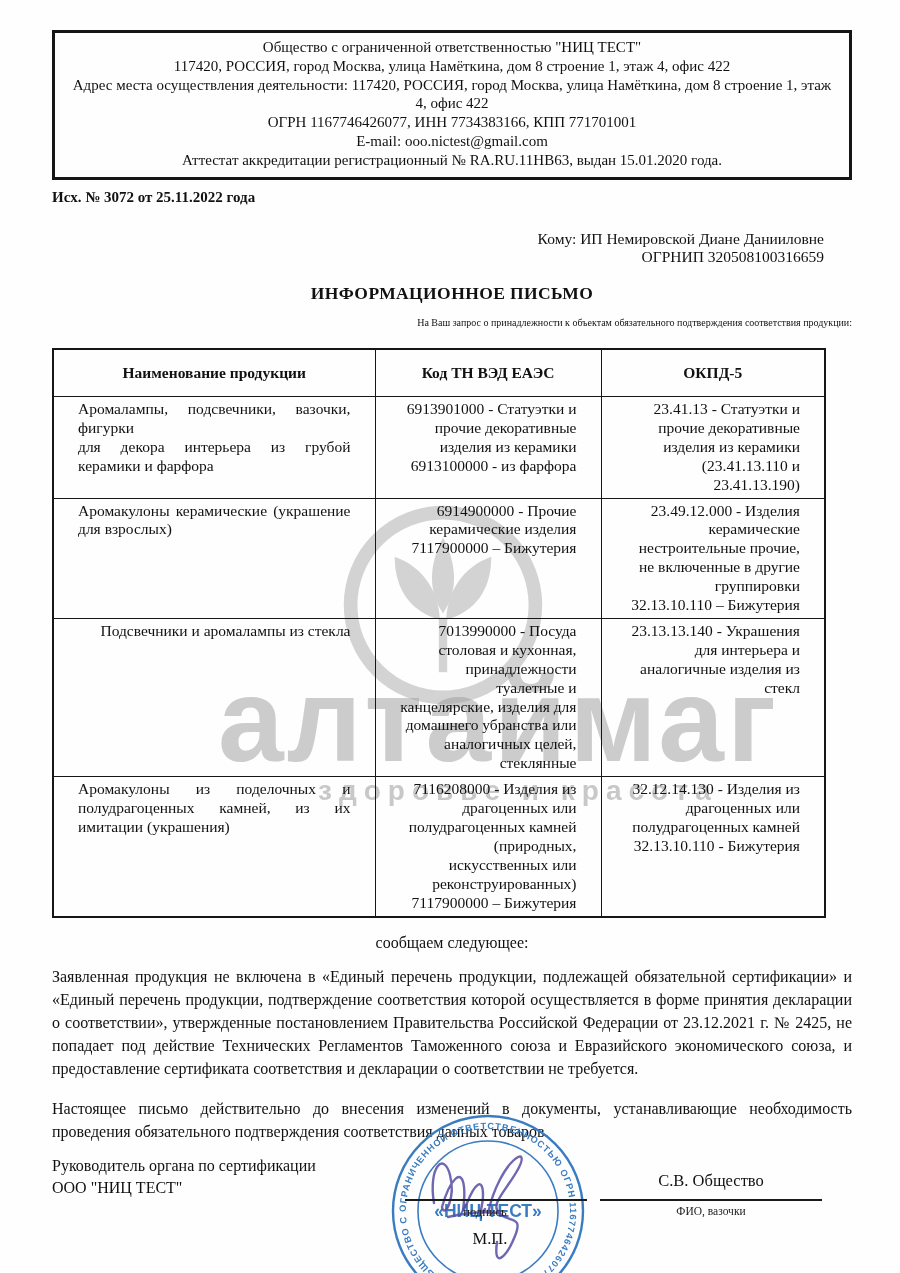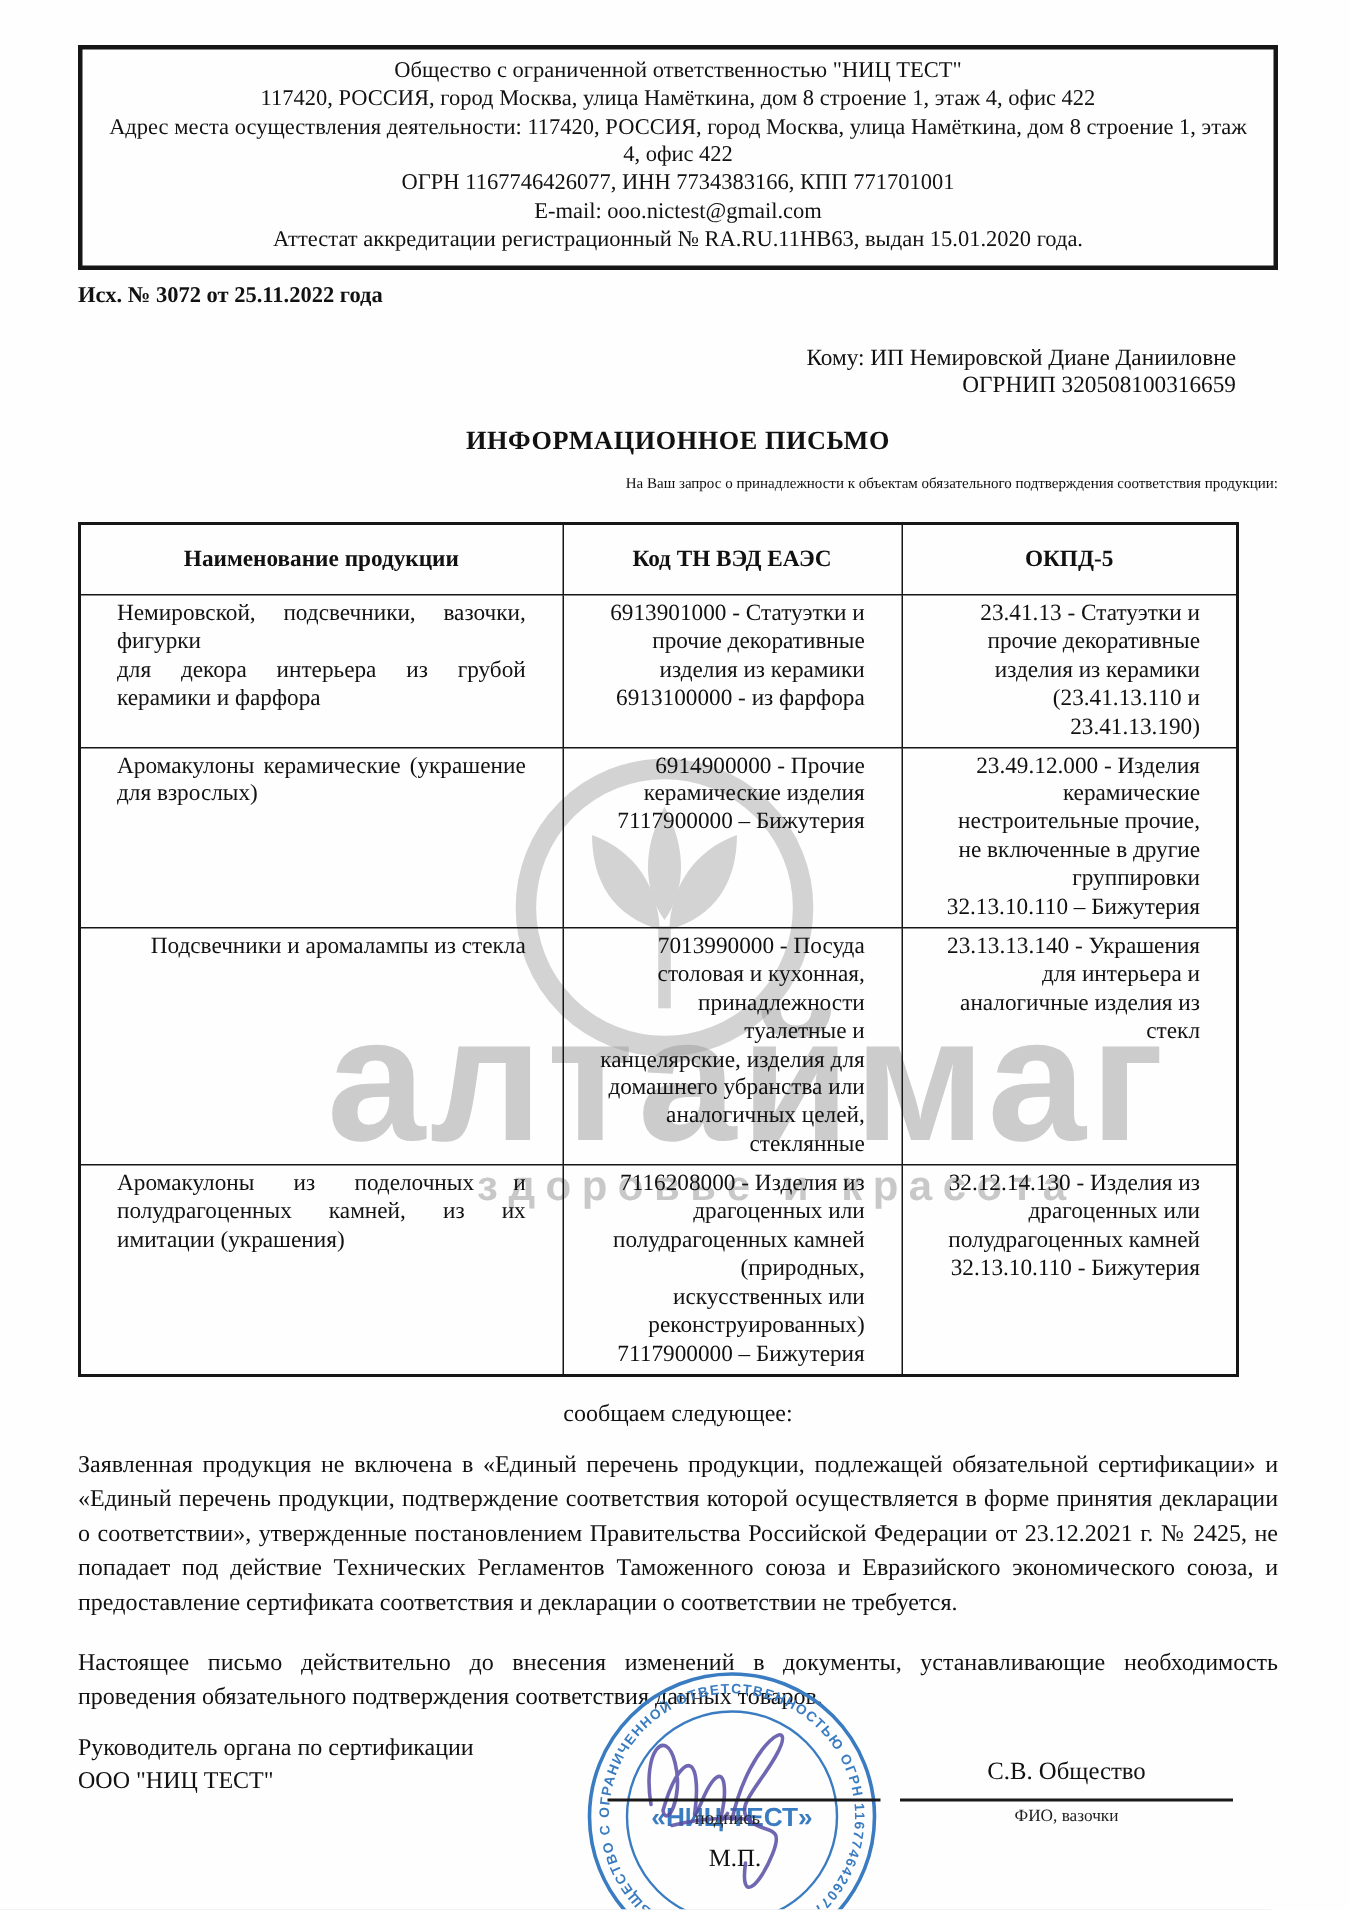--- a/index.html
+++ b/index.html
@@ -133,21 +133,21 @@
           <col class="c2">
           <col class="c3">
         </colgroup>
       <tbody>
           <tr>
         <th>Наименование продукции</th>
         <th>Код ТН ВЭД ЕАЭС</th>
         <th>ОКПД-5</th>
       </tr>
       <tr class="r1">
-        <td class="cell just">Немировской, подсвечники, вазочки, фигурки
+        <td class="cell just">Аромалампы, подсвечники, вазочки, фигурки
 для декора интерьера из грубой керамики и фарфора</td>
         <td class="cell">6913901000 - Статуэтки и прочие декоративные изделия из керамики
 6913100000 - из фарфора</td>
         <td class="cell">23.41.13 - Статуэтки и прочие декоративные изделия из керамики
 (23.41.13.110 и 23.41.13.190)</td>
       </tr>
       <tr class="r2">
         <td class="cell just">Аромакулоны керамические (украшение для взрослых)</td>
         <td class="cell">6914900000 - Прочие керамические изделия
 7117900000 – Бижутерия</td>

